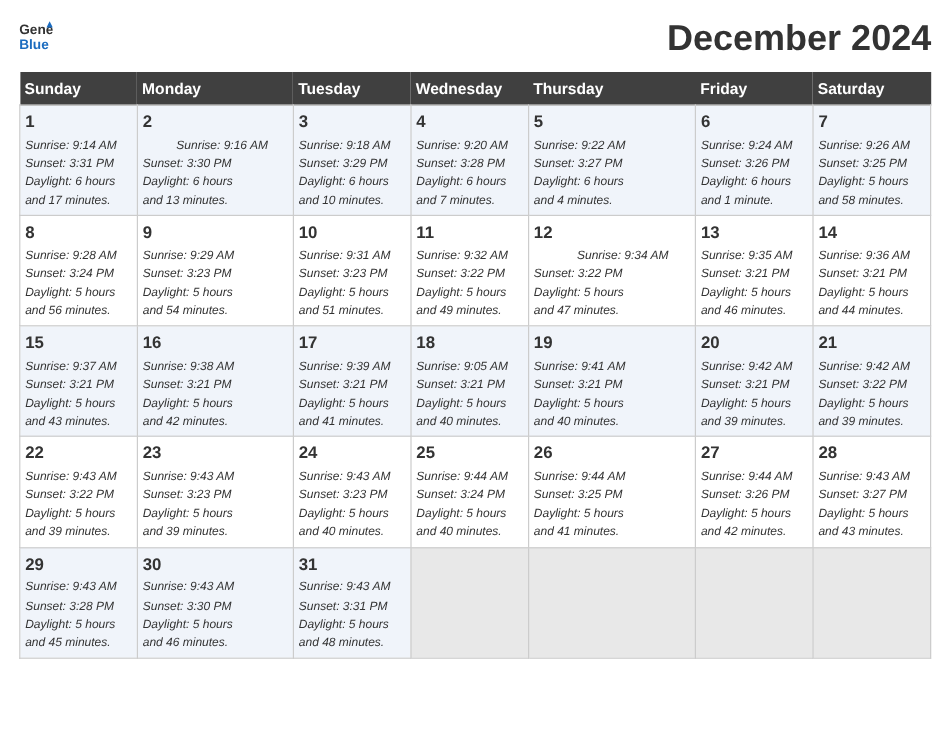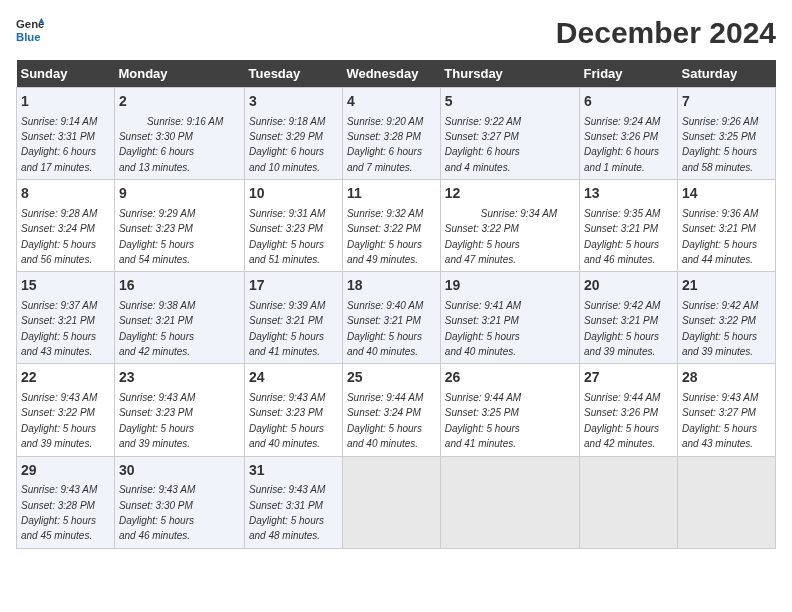--- a/index.html
+++ b/index.html
@@ -174,21 +174,21 @@
 Daylight: 5 hours
 and 43 minutes.</span></td>
         <td><span class="day-num">16</span><span class="cell-info" style="white-space: pre-line;">Sunrise: 9:38 AM
 Sunset: 3:21 PM
 Daylight: 5 hours
 and 42 minutes.</span></td>
         <td><span class="day-num">17</span><span class="cell-info" style="white-space: pre-line;">Sunrise: 9:39 AM
 Sunset: 3:21 PM
 Daylight: 5 hours
 and 41 minutes.</span></td>
-        <td><span class="day-num">18</span><span class="cell-info" style="white-space: pre-line;">Sunrise: 9:40 AM
+        <td><span class="day-num">18</span><span class="cell-info" style="white-space: pre-line;">Sunrise: 9:05 AM
 Sunset: 3:21 PM
 Daylight: 5 hours
 and 40 minutes.</span></td>
         <td><span class="day-num">19</span><span class="cell-info" style="white-space: pre-line;">Sunrise: 9:41 AM
 Sunset: 3:21 PM
 Daylight: 5 hours
 and 40 minutes.</span></td>
         <td><span class="day-num">20</span><span class="cell-info" style="white-space: pre-line;">Sunrise: 9:42 AM
 Sunset: 3:21 PM
 Daylight: 5 hours

